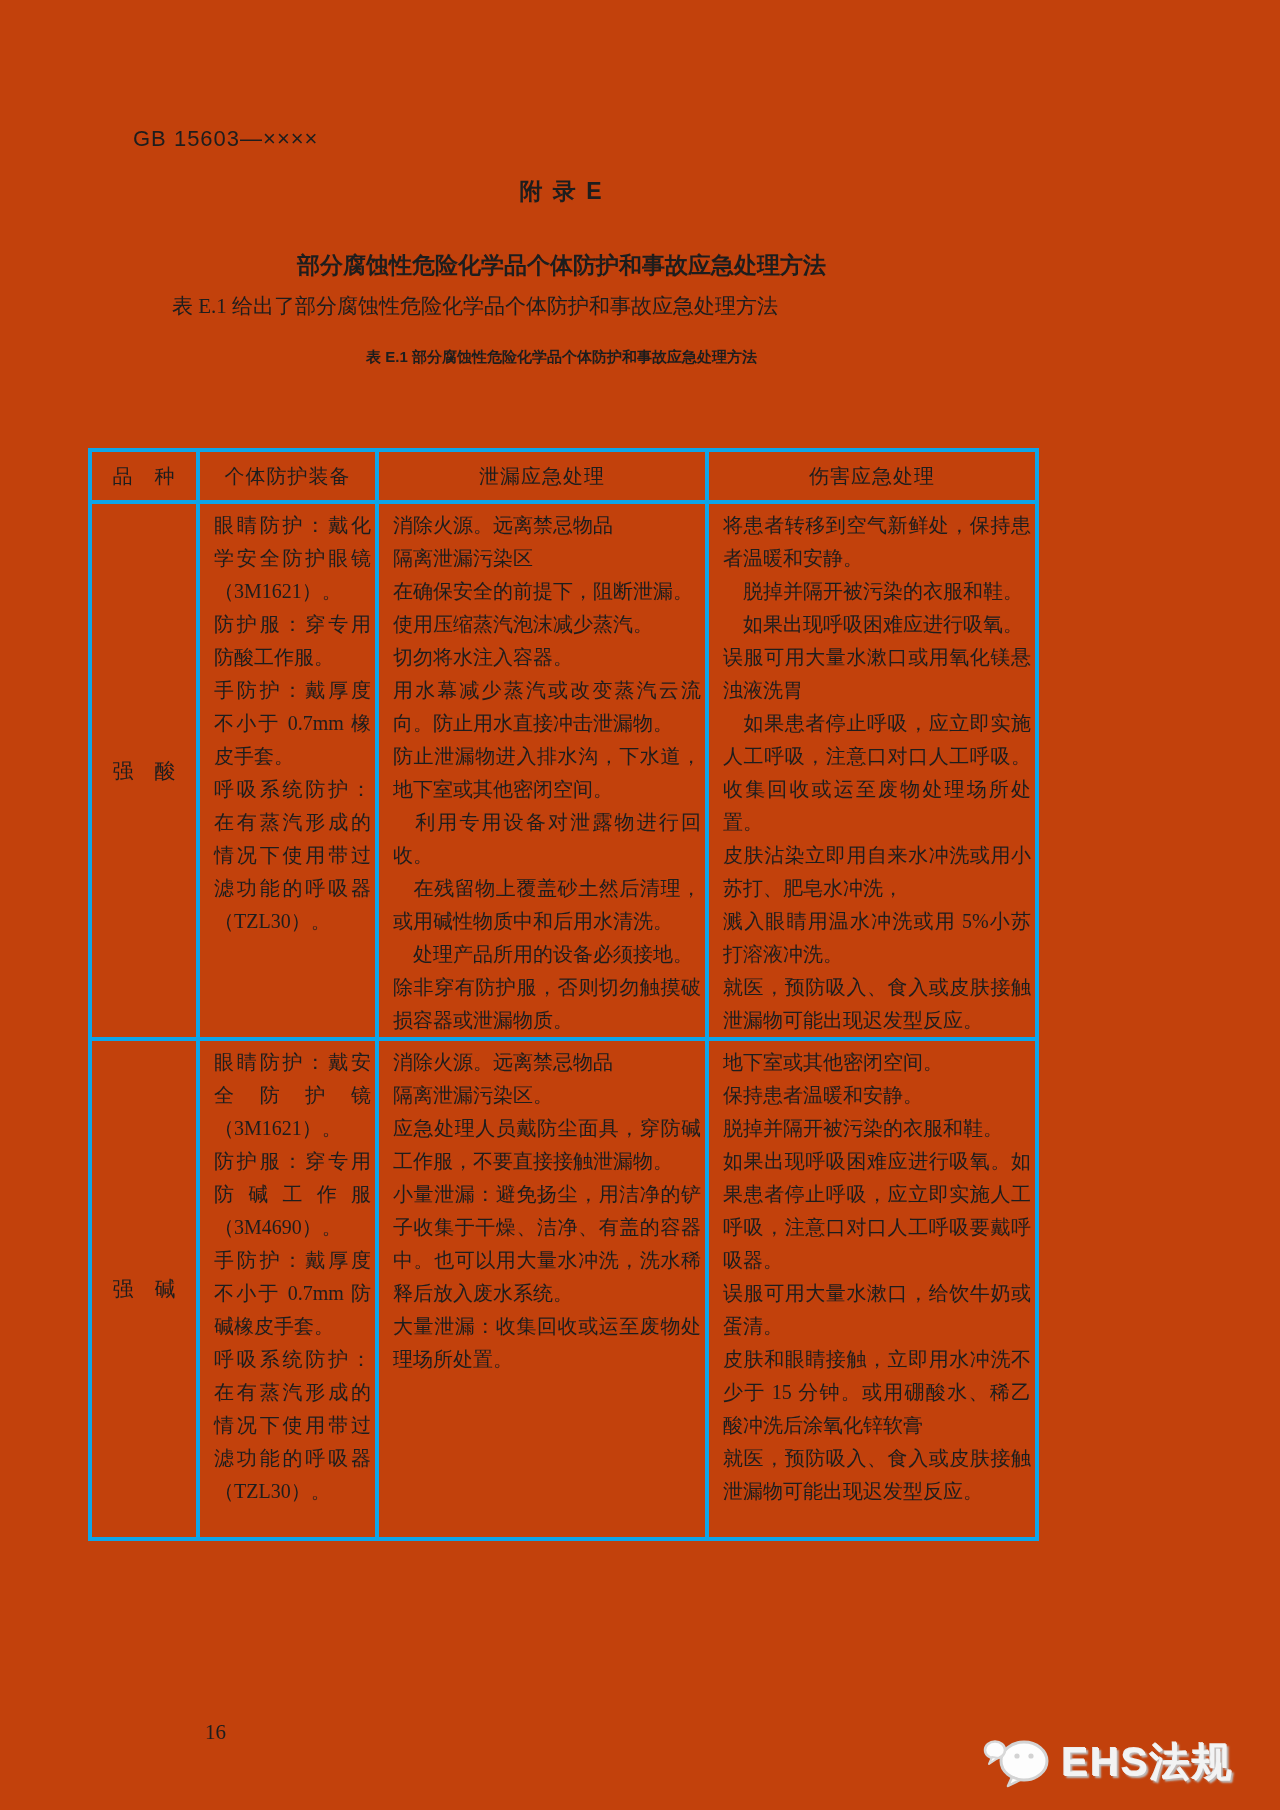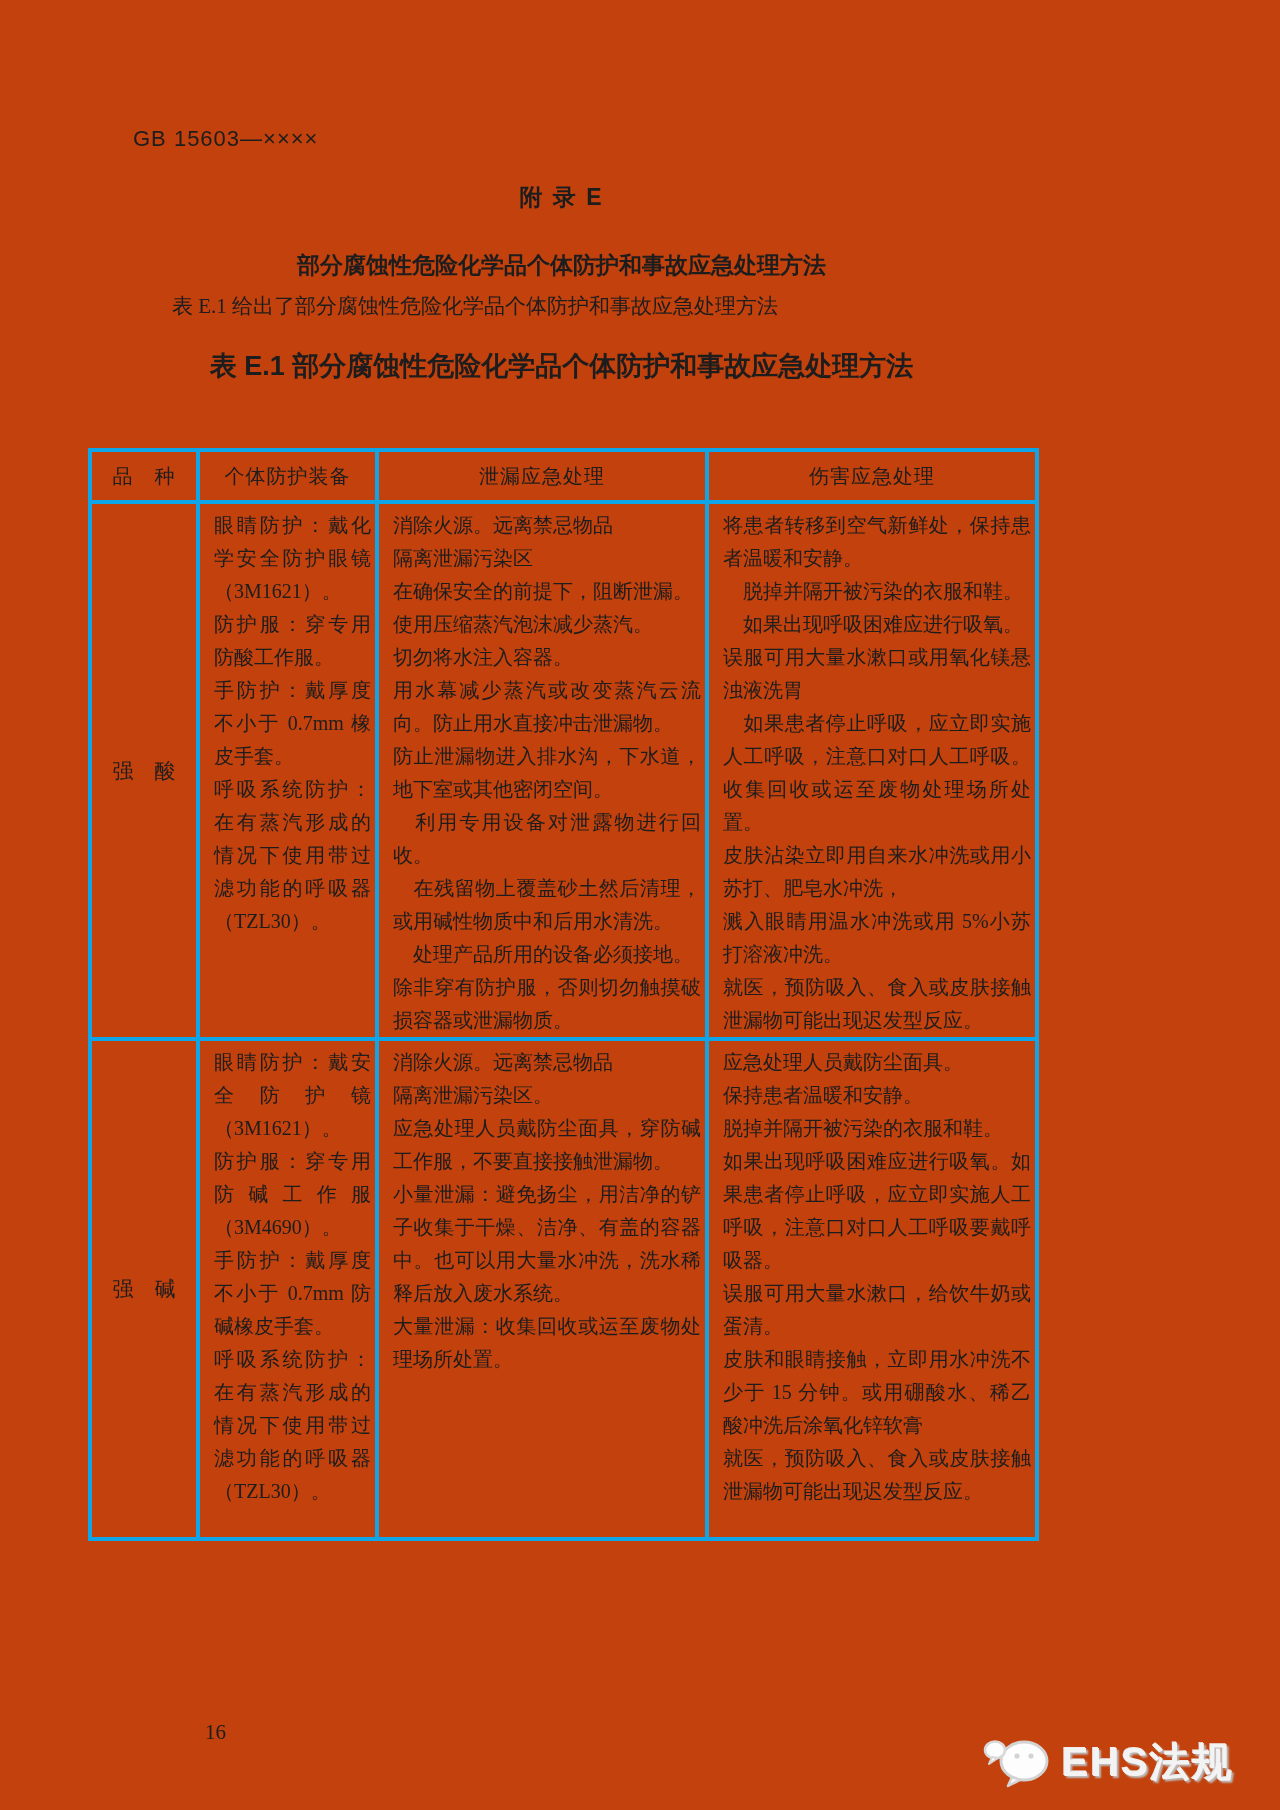--- a/index.html
+++ b/index.html
@@ -15,28 +15,28 @@
   .doc-code {
     position:absolute; left:133px; top:126px;
     font-family:"Liberation Sans","DejaVu Sans",sans-serif;
     font-size:22px; letter-spacing:1px;
   }
   .appendix-title, .appendix-subtitle, .appendix-heading, .table-caption {
     position:absolute; left:88px; width:947px; text-align:center;
     font-family:"Liberation Sans","DejaVu Sans",sans-serif;
     font-weight:bold;
   }
-  .appendix-title   { top:182px; font-size:23px; letter-spacing:2px; }
+  .appendix-title   { top:176px; font-size:23px; letter-spacing:2px; }
   .appendix-subtitle{ top:211px; font-size:21px; }
   .appendix-heading { top:250px; font-size:23px; }
   .intro {
     position:absolute; left:172px; top:292px;
     font-size:21px;
   }
-  .table-caption { top:348px; font-size:27px; }
+  .table-caption { top:348px; font-size:15px; }
 
   table.e1 {
     position:absolute; left:88px; top:448px;
     width:947px;
     border-collapse:collapse;
     table-layout:fixed;
   }
   table.e1 th, table.e1 td {
     border:4px solid #0ea5e9;
   }
@@ -146,21 +146,21 @@
             <p class="para">呼吸系统防护：在有蒸汽形成的情况下使用带过滤功能的呼吸器（TZL30）。</p>
           </td>
         <td class="cell">
             <p class="para">消除火源。远离禁忌物品</p>
             <p class="para">隔离泄漏污染区。</p>
             <p class="para">应急处理人员戴防尘面具，穿防碱工作服，不要直接接触泄漏物。</p>
             <p class="para">小量泄漏：避免扬尘，用洁净的铲子收集于干燥、洁净、有盖的容器中。也可以用大量水冲洗，洗水稀释后放入废水系统。</p>
             <p class="para">大量泄漏：收集回收或运至废物处理场所处置。</p>
           </td>
         <td class="cell">
-            <p class="para">应急处理人员戴防尘面具。</p>
+            <p class="para">地下室或其他密闭空间。</p>
             <p class="para">保持患者温暖和安静。</p>
             <p class="para">脱掉并隔开被污染的衣服和鞋。</p>
             <p class="para">如果出现呼吸困难应进行吸氧。如果患者停止呼吸，应立即实施人工呼吸，注意口对口人工呼吸要戴呼吸器。</p>
             <p class="para">误服可用大量水漱口，给饮牛奶或蛋清。</p>
             <p class="para">皮肤和眼睛接触，立即用水冲洗不少于 15 分钟。或用硼酸水、稀乙酸冲洗后涂氧化锌软膏</p>
             <p class="para">就医，预防吸入、食入或皮肤接触泄漏物可能出现迟发型反应。</p>
           </td>
       </tr>
     </tbody>
   </table>

